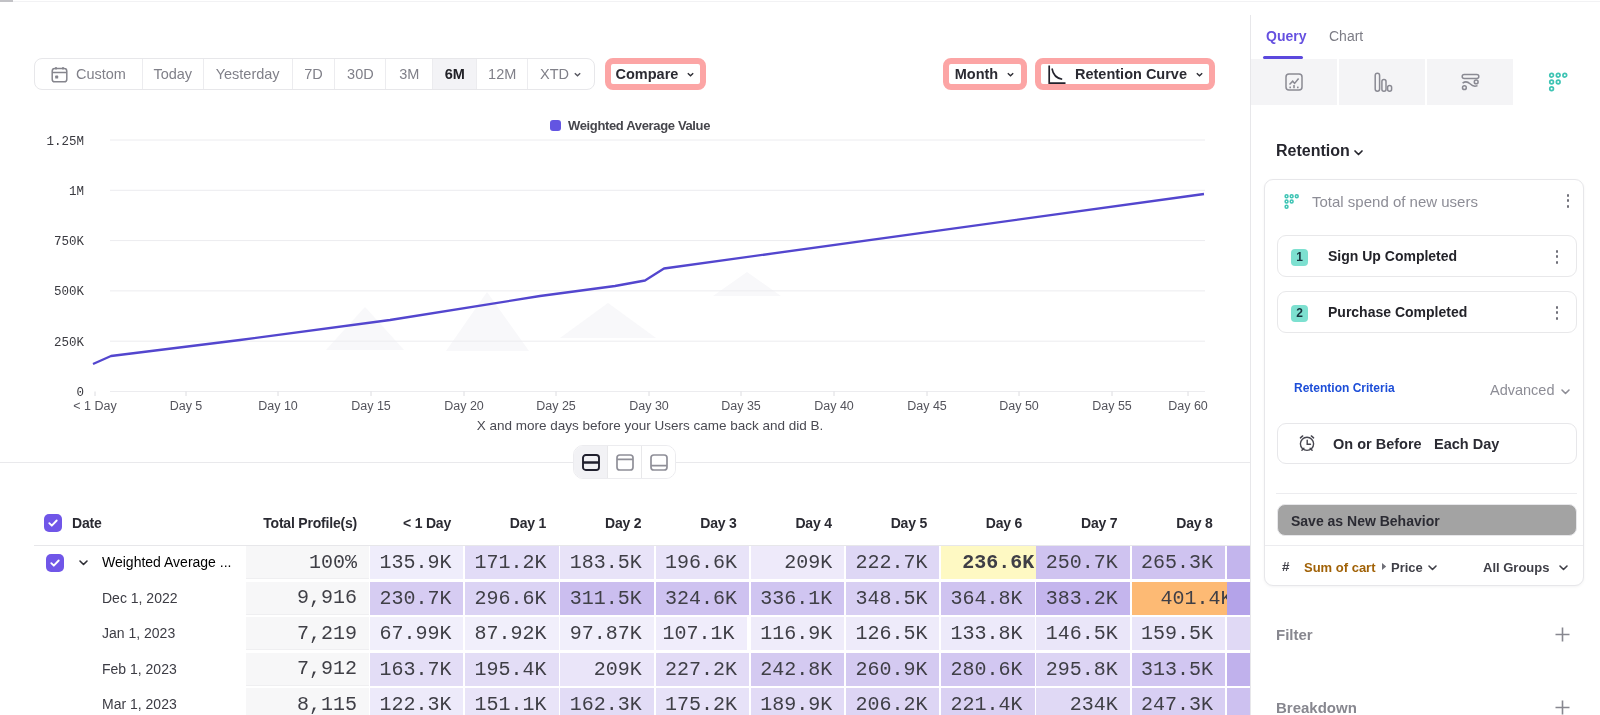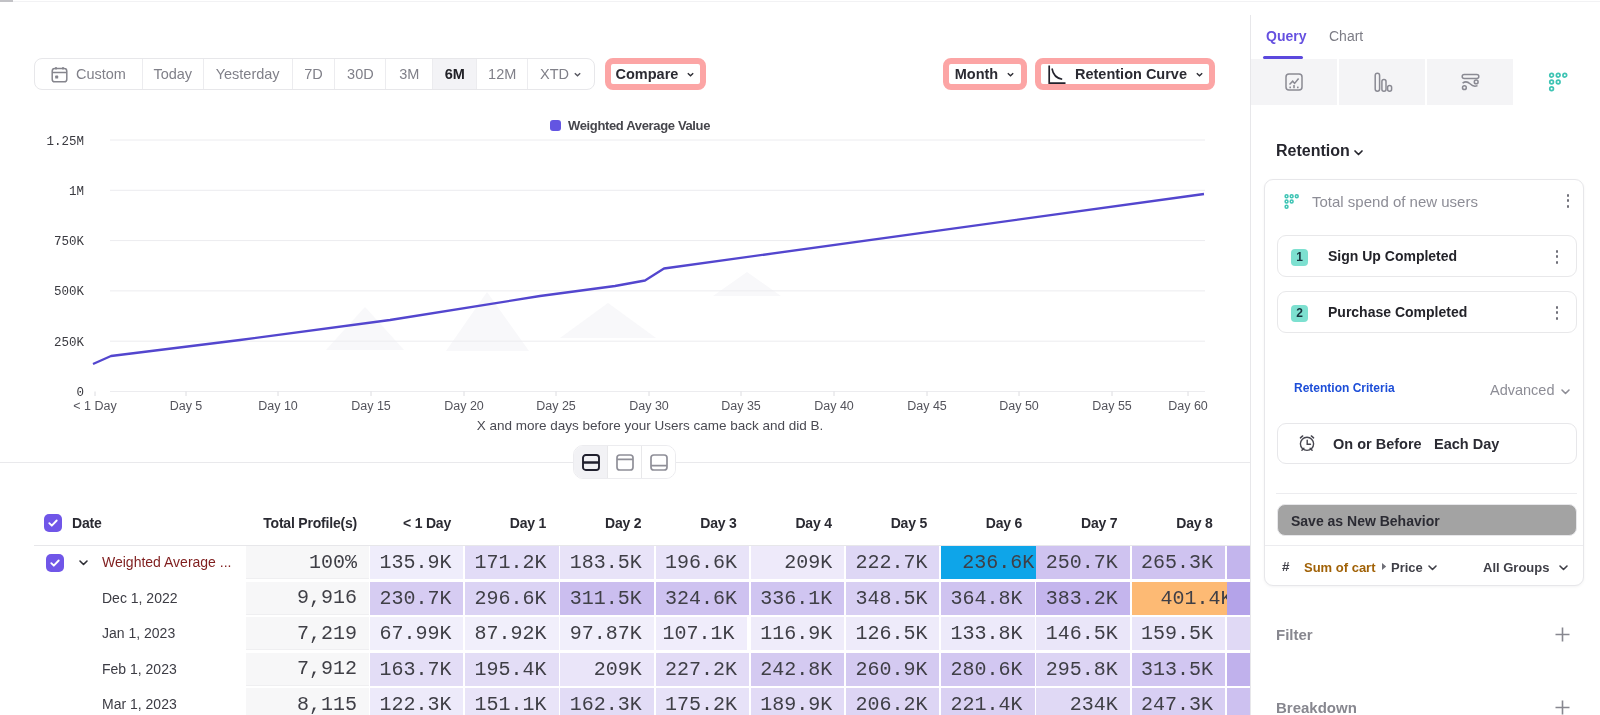--- a/index.html
+++ b/index.html
@@ -173,29 +173,29 @@
   <div class="hcell" style="left:1131.6px;top:20px;width:81px;">Day 8</div>
   <div class="abs" style="left:34px;top:49.5px;width:1216px;height:1px;background:#e7e7ea;"></div>
   <div class="ck" style="left:46px;top:59px;">
         <svg width="12" height="12" viewBox="0 0 12 12" fill="none" stroke="#fff" stroke-width="1.9" stroke-linecap="round" stroke-linejoin="round">
           <path d="M2.3 6.2 L4.8 8.7 L9.7 3.5"></path>
         </svg>
       </div>
   <svg class="abs" style="left:78px;top:63px;" width="11" height="10" viewBox="0 0 11 10" fill="none" stroke="#2e2e36" stroke-width="1.6" stroke-linecap="round" stroke-linejoin="round">
         <path d="M2 3 L5.5 6.5 L9 3"></path>
       </svg>
-  <div class="datelab" style="left:102px;top:58px;color:#7f1d1d;">Weighted Average ...</div>
+  <div class="datelab" style="left:102px;top:58px;color:#000000;">Weighted Average ...</div>
   <div class="cell" style="left:245.5px;top:51px;width:123.5px;background:#f7f7f8;border-bottom:1px solid #efeff1;">100%</div>
   <div class="cell" style="left:370.0px;top:51px;width:93.4px;background:#efedfb;">135.9K</div>
   <div class="cell" style="left:465.2px;top:51px;width:93.4px;background:#e2dcf7;">171.2K</div>
   <div class="cell" style="left:560.4px;top:51px;width:93.4px;background:#e8e3f8;">183.5K</div>
   <div class="cell" style="left:655.6px;top:51px;width:93.4px;background:#e8e3f8;">196.6K</div>
   <div class="cell" style="left:750.8px;top:51px;width:93.4px;background:#eeeafa;">209K</div>
   <div class="cell" style="left:846.0px;top:51px;width:93.4px;background:#ded7f5;">222.7K</div>
-  <div class="cell" style="left:941.2px;top:51px;width:105px;background:#0ea5e9;">236.6K</div>
+  <div class="cell" style="left:941.2px;top:51px;width:105px;background:#fef9c3;font-weight:bold;">236.6K</div>
   <div class="cell" style="left:1036.4px;top:51px;width:93.4px;background:#cfc3f0;">250.7K</div>
   <div class="cell" style="left:1131.6px;top:51px;width:93.4px;background:#cfc3f0;">265.3K</div>
   <div class="cell" style="left:1226.8px;top:51px;width:23.2px;background:#c3b5ed;"></div>
   <div class="datelab" style="left:102px;top:93.5px;">Dec 1, 2022</div>
   <div class="cell" style="left:245.5px;top:86.5px;width:123.5px;background:#f7f7f8;border-bottom:1px solid #efeff1;">9,916</div>
   <div class="cell" style="left:370.0px;top:86.5px;width:93.4px;background:#d6ccf2;">230.7K</div>
   <div class="cell" style="left:465.2px;top:86.5px;width:93.4px;background:#dbd3f4;">296.6K</div>
   <div class="cell" style="left:560.4px;top:86.5px;width:93.4px;background:#cbbeef;">311.5K</div>
   <div class="cell" style="left:655.6px;top:86.5px;width:93.4px;background:#cec2f0;">324.6K</div>
   <div class="cell" style="left:750.8px;top:86.5px;width:93.4px;background:#d0c5f1;">336.1K</div>

